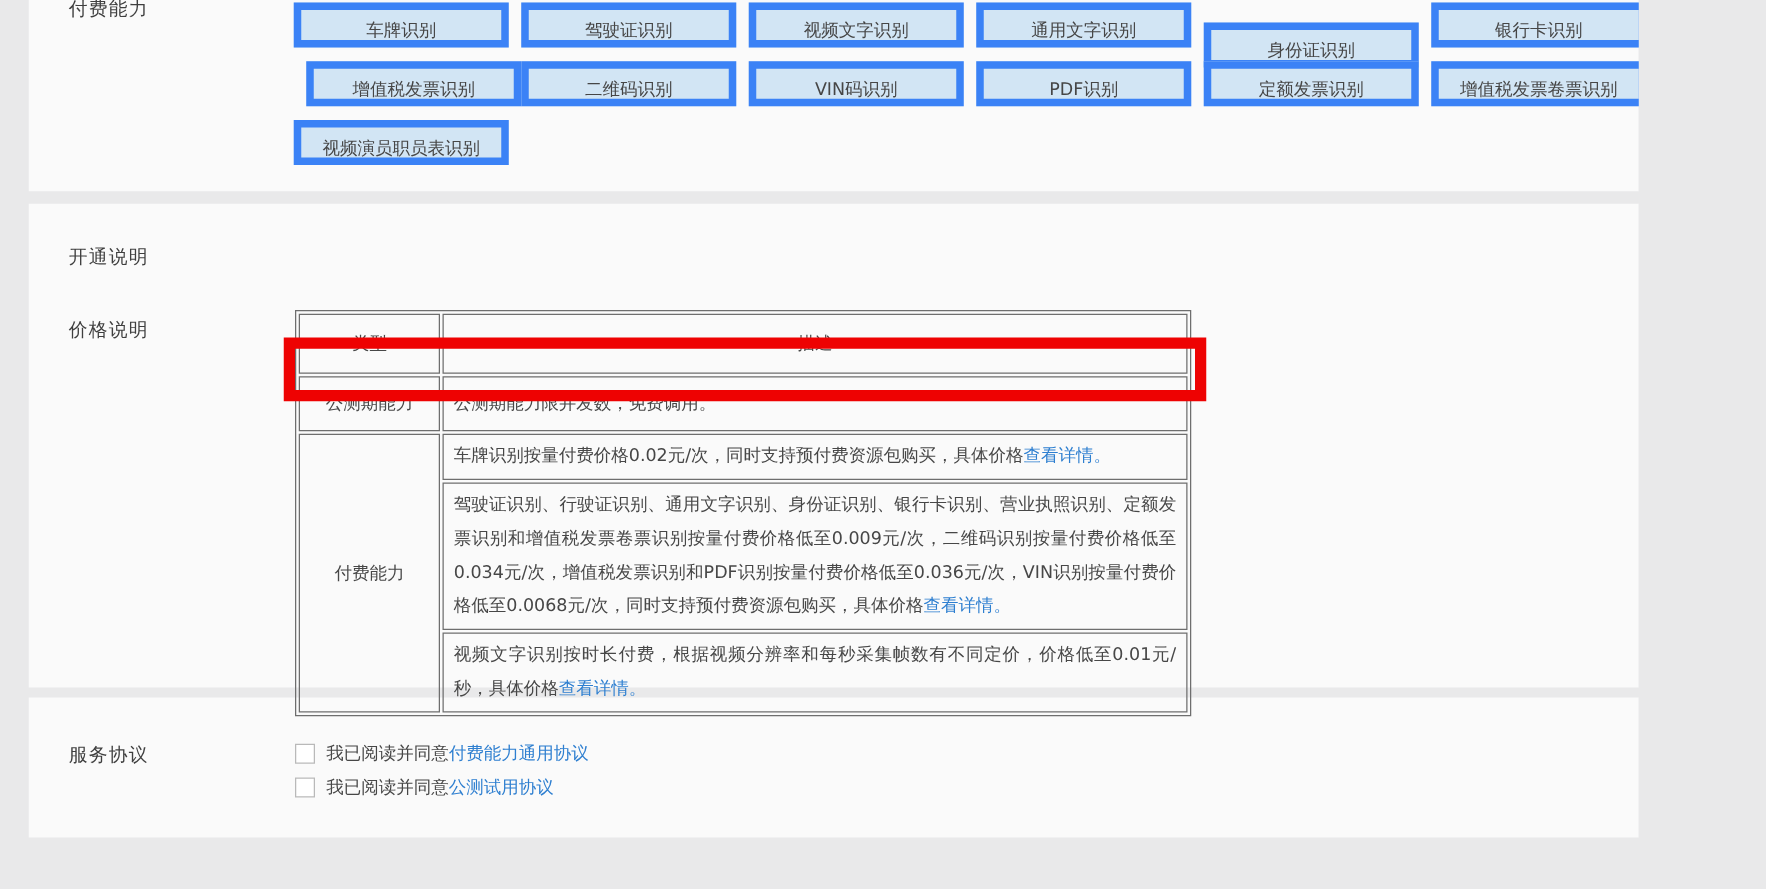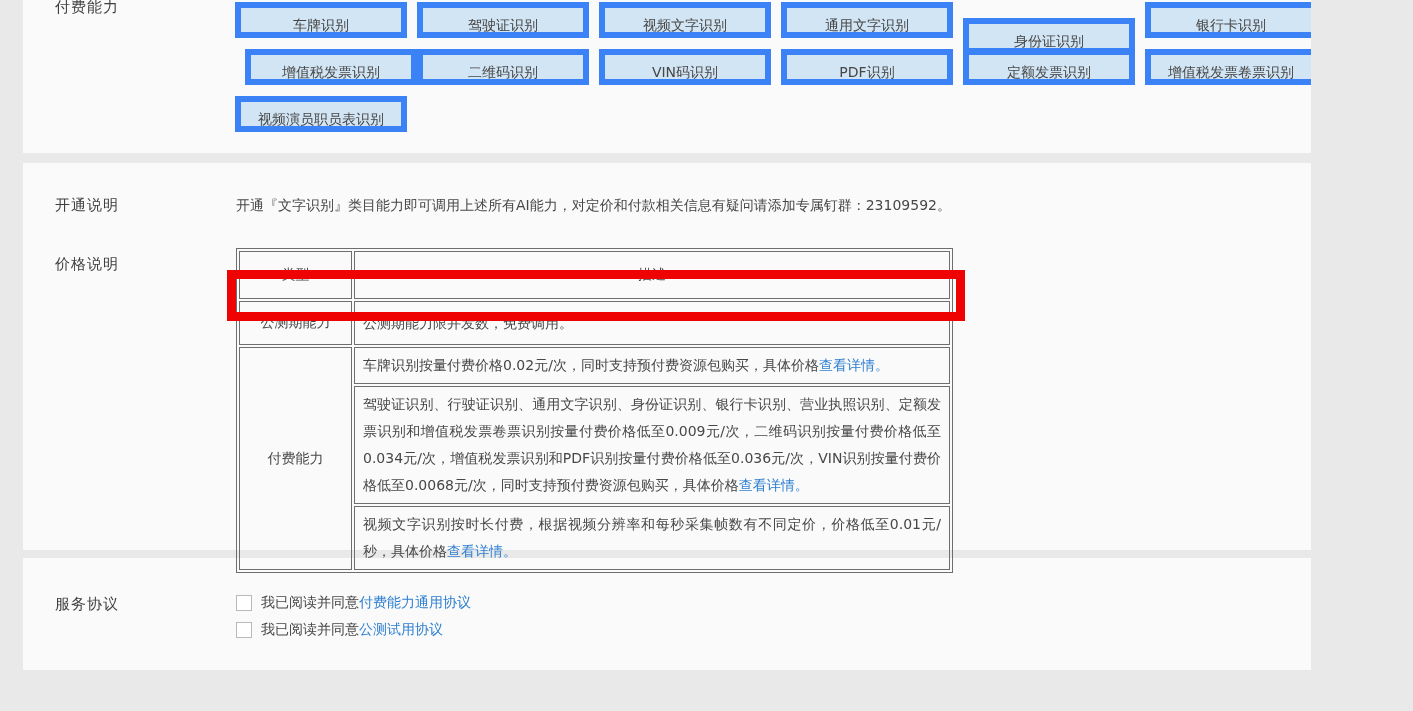--- a/index.html
+++ b/index.html
@@ -70,21 +70,20 @@
       <div class="cap-btn" style="left: 417px; top: 49px;">二维码识别</div>
       <div class="cap-btn" style="left: 599px; top: 49px;">VIN码识别</div>
       <div class="cap-btn" style="left: 781px; top: 49px;">PDF识别</div>
       <div class="cap-btn" style="left: 963px; top: 49px;">定额发票识别</div>
       <div class="cap-btn" style="left: 1145px; top: 49px;">增值税发票卷票识别</div>
       <div class="cap-btn" style="left: 1327px; top: 49px;">视频文字识别</div>
       <div class="cap-btn" style="left: 235px; top: 96px;">视频演员职员表识别</div>
     </div>
 
   <div class="section-label" id="label-activation">开通说明</div>
-  <div id="activation-text">开通『文字识别』类目能力即可调用上述所有AI能力，对定价和付款相关信息有疑问请添加专属钉群：23109592。</div>
 
   <div class="section-label" id="label-pricing">价格说明</div>
 
   <table id="pricing-table">
     <thead>
       <tr>
         <th class="col-type">类型</th>
         <th>描述</th>
       </tr>
     </thead>

